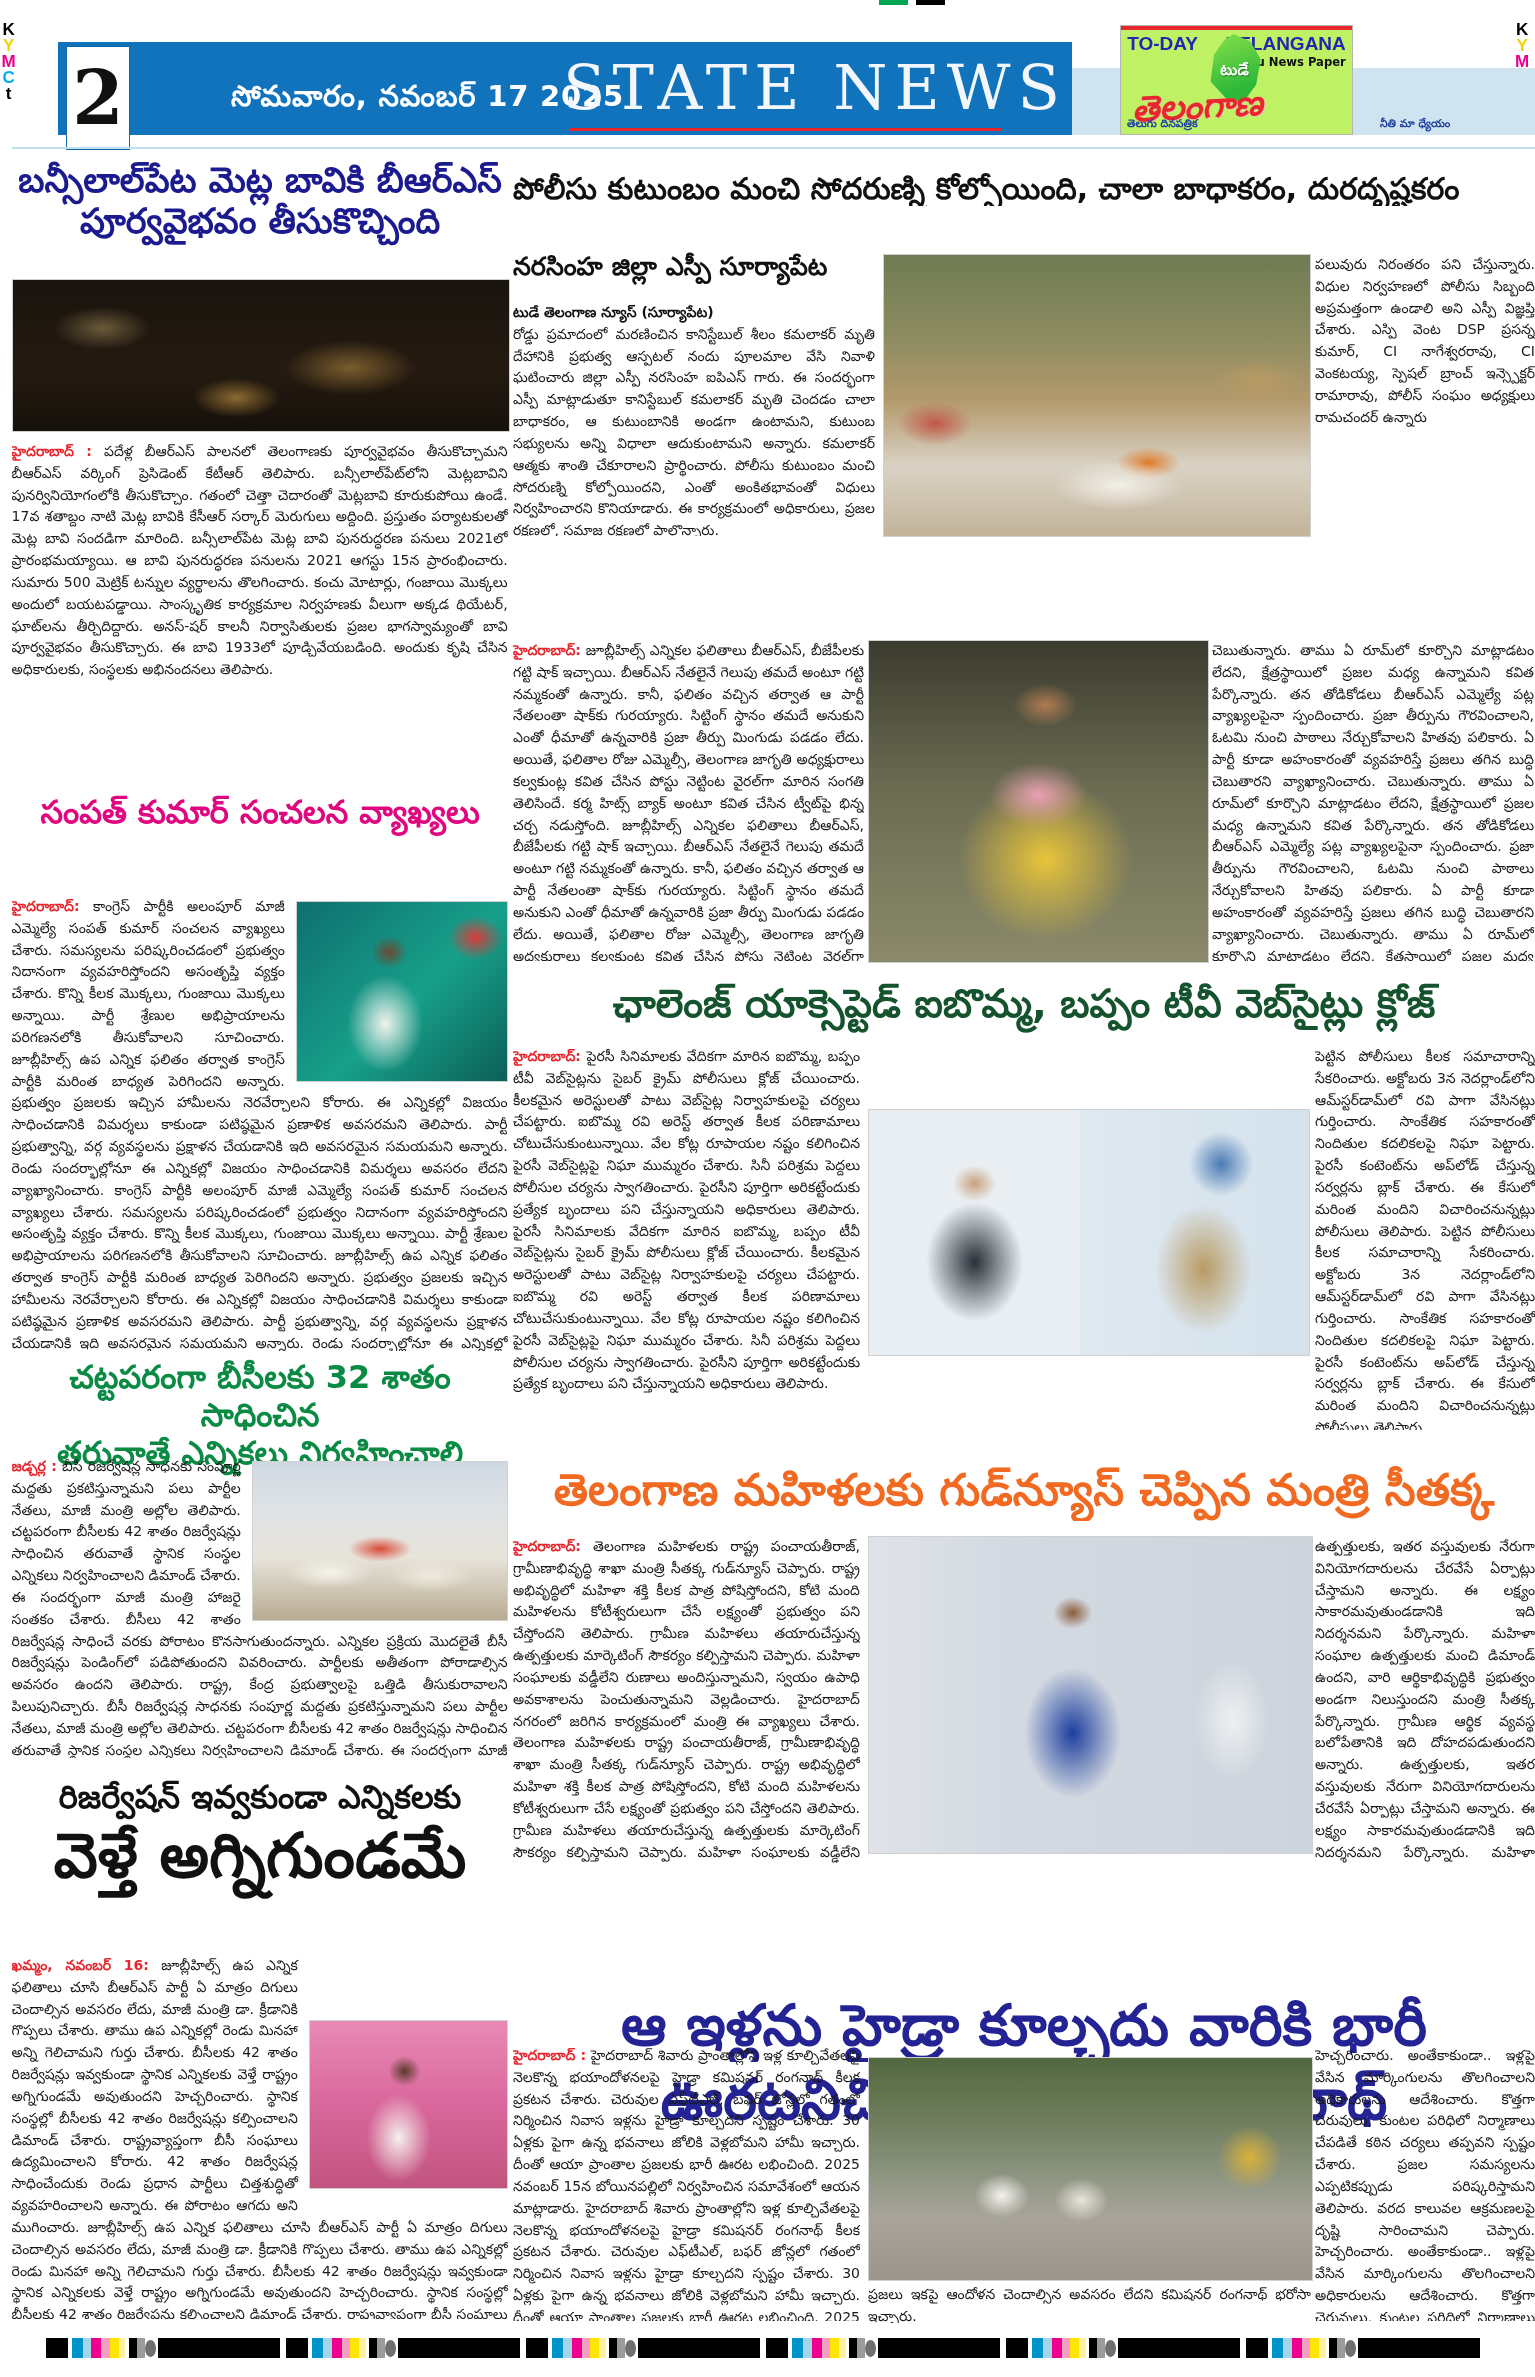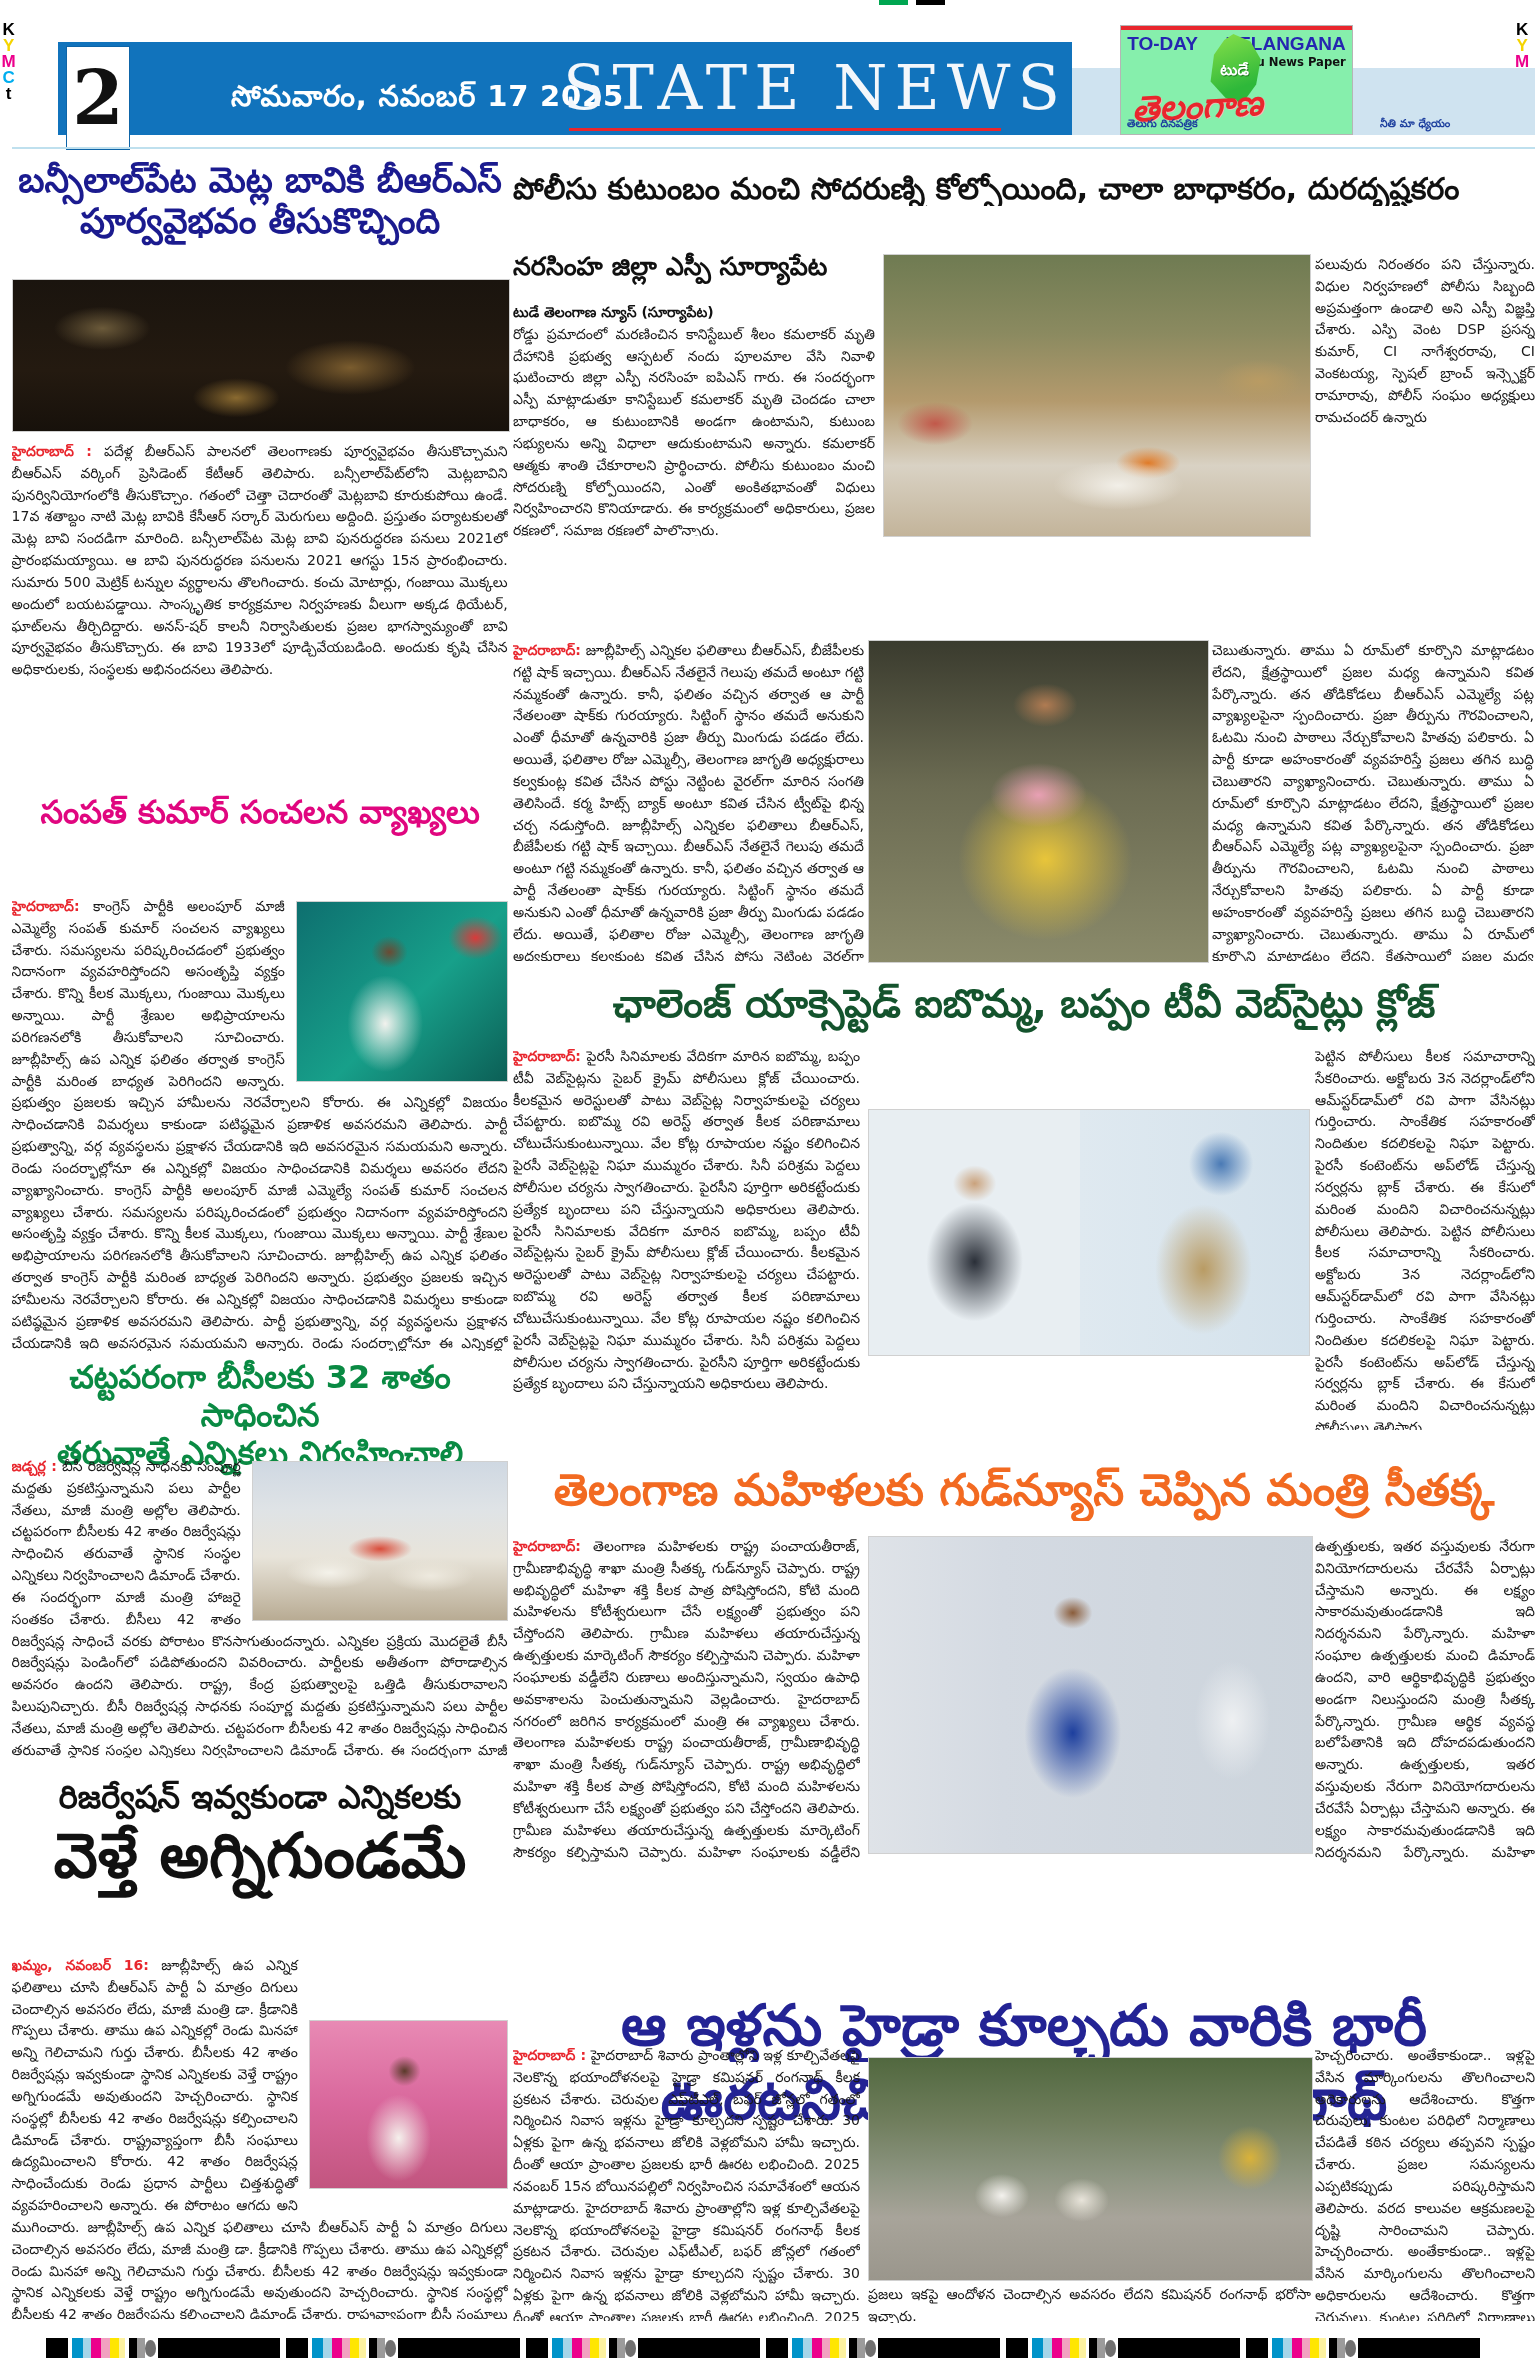--- a/index.html
+++ b/index.html
@@ -8,21 +8,21 @@
   .abs{position:absolute;}
   
   .topbar{background:#1173bc;}
   .pagebox{background:#ffffff;border:1.5px solid #0e65a8;display:flex;align-items:center;justify-content:center;
            font-family:"DejaVu Serif","Liberation Serif",serif;font-weight:bold;font-size:74px;color:#111;}
   .datetxt{color:#ffffff;font-weight:bold;font-size:29px;letter-spacing:0.8px;}
   .statenews{font-family:"DejaVu Serif","Liberation Serif",serif;color:#f3f7fb;font-size:62px;letter-spacing:7px;
              text-align:center;white-space:nowrap;}
   .redline{background:#e8262d;}
   .lbstrip{background:#cfe3f0;}
-  .logobox{background:#86efac;border:0.8px solid #b5b5b5;}
+  .logobox{background:#bef264;border:0.8px solid #b5b5b5;}
   .logotop{height:3.9px;background:#e8262d;}
   .logorow{display:flex;justify-content:space-between;align-items:flex-start;padding:3.1px 6.2px 0 6.2px;}
   .logoblue{color:#2525b0;font-weight:bold;font-size:19px;font-family:"Liberation Sans",sans-serif;}
   .logosub{color:#111;font-weight:bold;font-size:11.6px;text-align:right;margin-top:-1.5px;}
   .mapshape{width:57px;height:74px;background:linear-gradient(160deg,#8be24a,#2eb83a 70%);
             clip-path:polygon(48% 0,78% 10%,96% 34%,88% 68%,62% 96%,34% 86%,8% 64%,14% 28%,32% 8%);
             position:absolute;left:85px;top:7.7px;display:flex;align-items:center;justify-content:center;}
   .maplabel{color:#fff;font-weight:bold;font-size:15.4px;text-shadow:0.8px 0.8px 0 #1d7a1d;}
   .scriptlogo{color:#e8262d;font-weight:bold;font-style:italic;font-size:35px;transform:rotate(-3deg);
               text-shadow:0.8px 0.8px 0 #f7b9b9;white-space:nowrap;}

